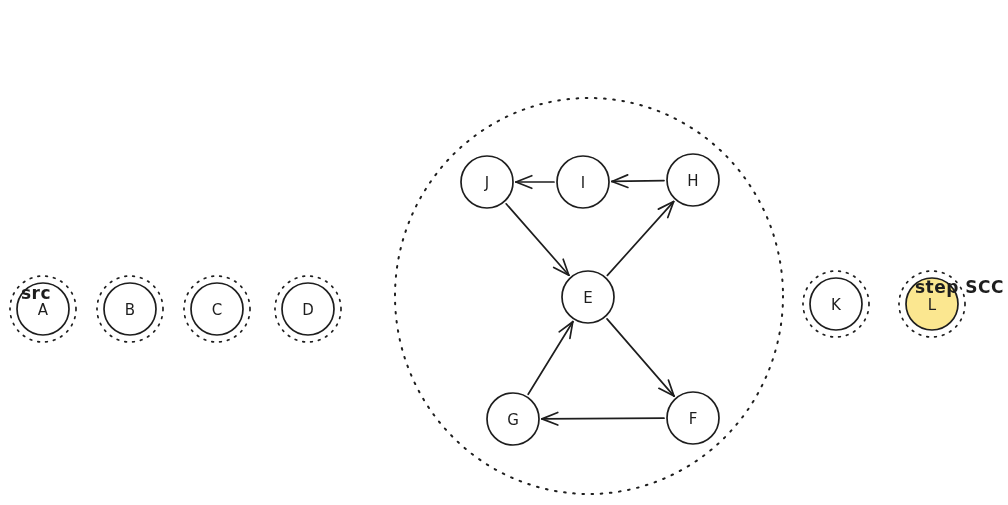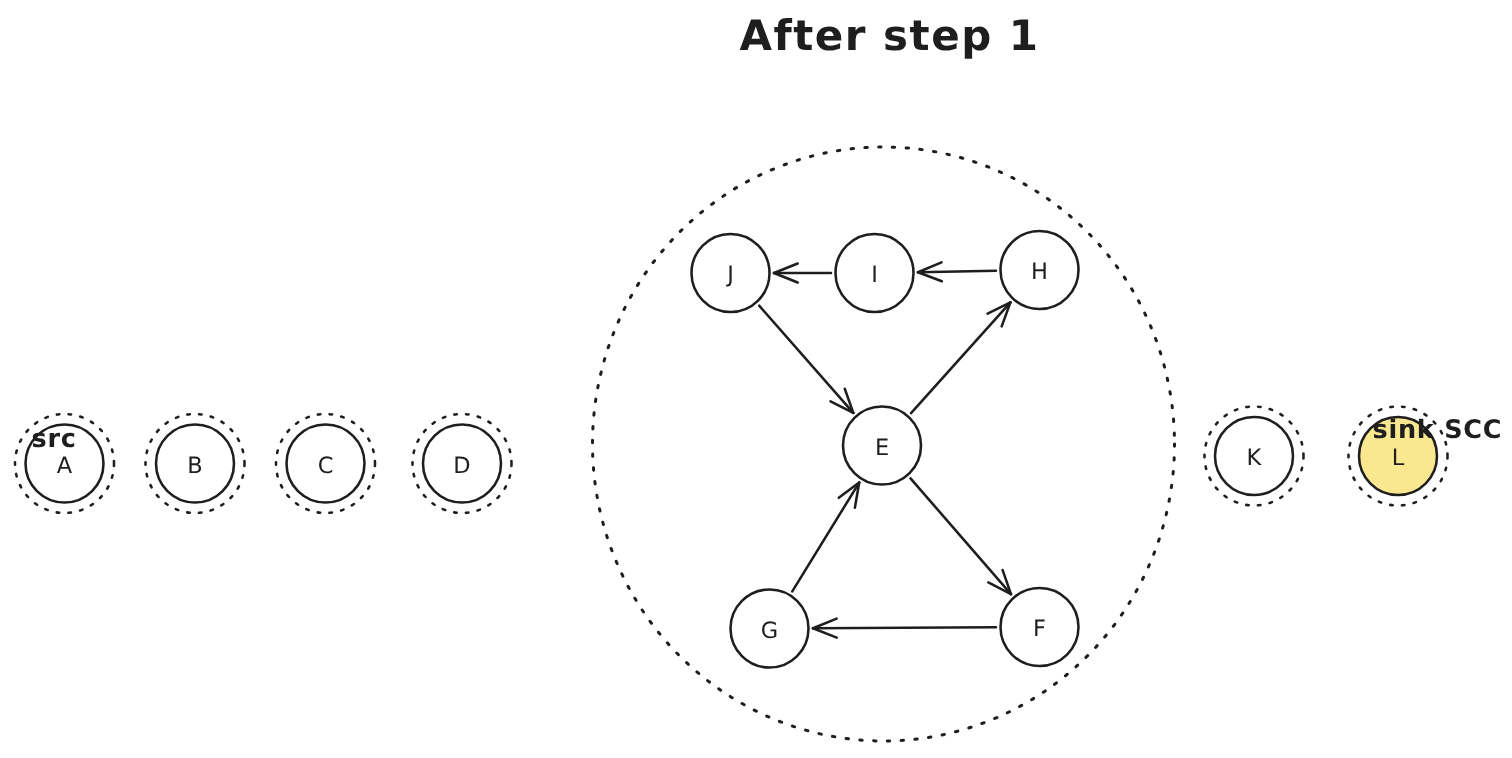--- a/index.html
+++ b/index.html
@@ -132,16 +132,15 @@
         <circle cx="836" cy="304" r="33" fill="none" stroke="#1e1e1e" stroke-width="1.7" stroke-dasharray="1.7 6.2" stroke-linecap="round"></circle>
         <circle cx="836" cy="304" r="26" fill="#ffffff" stroke="#1e1e1e" stroke-width="1.7"></circle>
         <text x="836" y="305" text-anchor="middle" dominant-baseline="central" font-size="15" font-weight="500" fill="#1e1e1e">K</text>
       </g>
       <g>
         <circle cx="932" cy="304" r="33" fill="none" stroke="#1e1e1e" stroke-width="1.7" stroke-dasharray="1.7 6.2" stroke-linecap="round"></circle>
         <circle cx="932" cy="304" r="26" fill="#fbe790" stroke="#1e1e1e" stroke-width="1.7"></circle>
         <text x="932" y="305" text-anchor="middle" dominant-baseline="central" font-size="15" font-weight="500" fill="#1e1e1e">L</text>
       </g>
     </svg>
-  <div class="title">After step 1</div>
   <div class="label src-label">src</div>
-  <div class="label sink-label">sink SCC</div>
+  <div class="label sink-label">step SCC</div>
 </div>
 
 </body></html>

